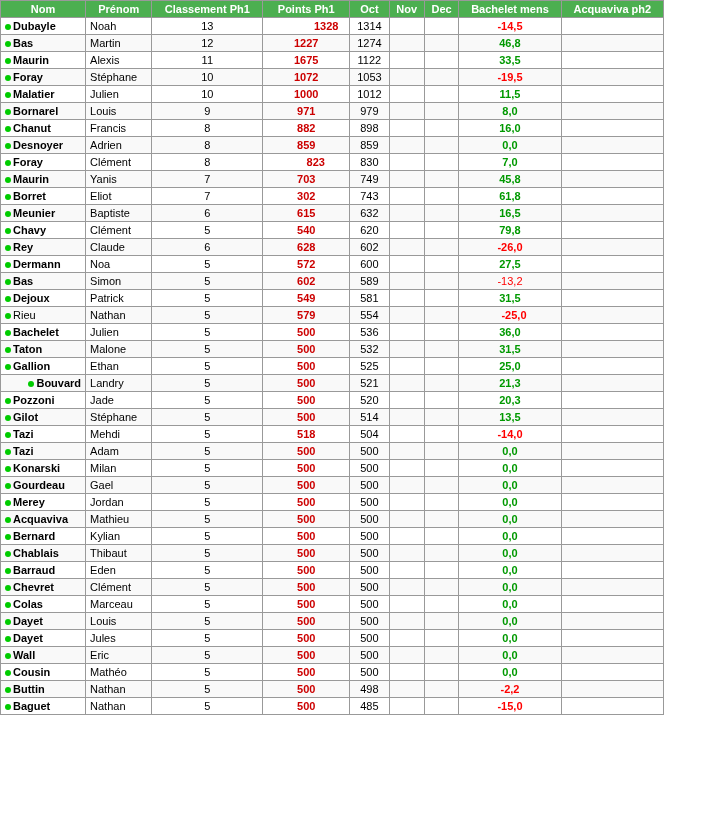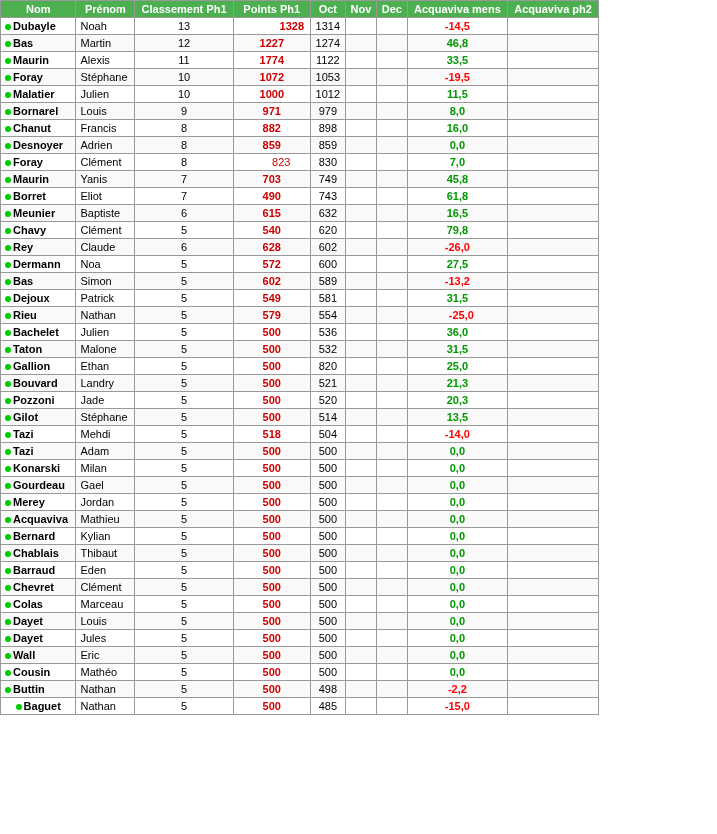--- a/index.html
+++ b/index.html
@@ -3,21 +3,21 @@
   <meta charset="utf-8">
   <style>
     * { box-sizing: border-box; margin: 0; padding: 0; }
     body {
       font-family: Arial, sans-serif;
       font-size: 11px;
       background: #fff;
     }
     table {
       border-collapse: collapse;
-      width: 599px;
+      width: 664px;
     }
     th, td {
       border: 1px solid #999;
       text-align: center;
       padding: 2px 4px;
       white-space: nowrap;
     }
     th {
       background-color: #4CAF50;
       color: white;
@@ -47,21 +47,21 @@
 <table>
   <thead>
     <tr>
       <th>Nom</th>
       <th>Prénom</th>
       <th>Classement Ph1</th>
       <th>Points Ph1</th>
       <th>Oct</th>
       <th>Nov</th>
       <th>Dec</th>
-      <th>Acquaviva mens</th>
+      <th>Bachelet mens</th>
       <th>Acquaviva ph2</th>
     </tr>
   </thead>
   <tbody id="table-body">
   <tr>
         <td style="font-weight: bold;"><span class="green-indicator"></span>Dubayle</td>
         <td>Noah</td>
         <td>13</td>
         <td style="color: rgb(204, 0, 0); font-weight: bold; padding-left: 44px;">1328</td>
         <td>1314</td>
@@ -78,21 +78,21 @@
         <td>1274</td>
         <td></td>
         <td></td>
         <td style="color: rgb(0, 153, 0); font-weight: bold;">46,8</td>
         <td></td>
       </tr>
       <tr>
         <td style="font-weight: bold;"><span class="green-indicator"></span>Maurin</td>
         <td>Alexis</td>
         <td>11</td>
-        <td style="color: rgb(204, 0, 0); font-weight: bold;">1774</td>
+        <td style="color: rgb(204, 0, 0); font-weight: bold;">1675</td>
         <td>1122</td>
         <td></td>
         <td></td>
         <td style="color: rgb(0, 153, 0); font-weight: bold;">33,5</td>
         <td></td>
       </tr>
       <tr>
         <td style="font-weight: bold;"><span class="green-indicator"></span>Foray</td>
         <td>Stéphane</td>
         <td>10</td>
@@ -144,21 +144,21 @@
         <td>859</td>
         <td></td>
         <td></td>
         <td style="color: rgb(0, 153, 0); font-weight: bold;">0,0</td>
         <td></td>
       </tr>
       <tr>
         <td style="font-weight: bold;"><span class="green-indicator"></span>Foray</td>
         <td>Clément</td>
         <td>8</td>
-        <td style="color: rgb(204, 0, 0); font-weight: normal; padding-left: 23px;">823</td>
+        <td style="color: rgb(204, 0, 0); font-weight: bold; padding-left: 23px;">823</td>
         <td>830</td>
         <td></td>
         <td></td>
         <td style="color: rgb(0, 153, 0); font-weight: bold;">7,0</td>
         <td></td>
       </tr>
       <tr>
         <td style="font-weight: bold;"><span class="green-indicator"></span>Maurin</td>
         <td>Yanis</td>
         <td>7</td>
@@ -166,21 +166,21 @@
         <td>749</td>
         <td></td>
         <td></td>
         <td style="color: rgb(0, 153, 0); font-weight: bold;">45,8</td>
         <td></td>
       </tr>
       <tr>
         <td style="font-weight: bold;"><span class="green-indicator"></span>Borret</td>
         <td>Eliot</td>
         <td>7</td>
-        <td style="color: rgb(204, 0, 0); font-weight: bold;">490</td>
+        <td style="color: rgb(204, 0, 0); font-weight: bold;">302</td>
         <td>743</td>
         <td></td>
         <td></td>
         <td style="color: rgb(0, 153, 0); font-weight: bold;">61,8</td>
         <td></td>
       </tr>
       <tr>
         <td style="font-weight: bold;"><span class="green-indicator"></span>Meunier</td>
         <td>Baptiste</td>
         <td>6</td>
@@ -225,36 +225,36 @@
         <td></td>
       </tr>
       <tr>
         <td style="font-weight: bold;"><span class="green-indicator"></span>Bas</td>
         <td>Simon</td>
         <td>5</td>
         <td style="color: rgb(204, 0, 0); font-weight: bold;">602</td>
         <td>589</td>
         <td></td>
         <td></td>
-        <td style="color: rgb(255, 0, 0); font-weight: bold;">-13,2</td>
+        <td style="color: rgb(255, 0, 0); font-weight: normal;">-13,2</td>
         <td></td>
       </tr>
       <tr>
         <td style="font-weight: bold;"><span class="green-indicator"></span>Dejoux</td>
         <td>Patrick</td>
         <td>5</td>
         <td style="color: rgb(204, 0, 0); font-weight: bold;">549</td>
         <td>581</td>
         <td></td>
         <td></td>
         <td style="color: rgb(0, 153, 0); font-weight: bold;">31,5</td>
         <td></td>
       </tr>
       <tr>
-        <td style="font-weight: bold;"><span class="green-indicator"></span>Rieu</td>
+        <td style="font-weight: normal;"><span class="green-indicator"></span>Rieu</td>
         <td>Nathan</td>
         <td>5</td>
         <td style="color: rgb(204, 0, 0); font-weight: bold;">579</td>
         <td>554</td>
         <td></td>
         <td></td>
         <td style="color: rgb(255, 0, 0); font-weight: bold; padding-left: 12px;">-25,0</td>
         <td></td>
       </tr>
       <tr>
@@ -277,28 +277,28 @@
         <td></td>
         <td></td>
         <td style="color: rgb(0, 153, 0); font-weight: bold;">31,5</td>
         <td></td>
       </tr>
       <tr>
         <td style="font-weight: bold;"><span class="green-indicator"></span>Gallion</td>
         <td>Ethan</td>
         <td>5</td>
         <td style="color: rgb(204, 0, 0); font-weight: bold;">500</td>
-        <td>820</td>
+        <td>525</td>
         <td></td>
         <td></td>
         <td style="color: rgb(0, 153, 0); font-weight: bold;">25,0</td>
         <td></td>
       </tr>
       <tr>
-        <td style="font-weight: bold;"><span class="green-indicator"></span>Bouvard</td>
+        <td style="font-weight: bold; text-align: right;"><span class="green-indicator"></span>Bouvard</td>
         <td>Landry</td>
         <td>5</td>
         <td style="color: rgb(204, 0, 0); font-weight: bold;">500</td>
         <td>521</td>
         <td></td>
         <td></td>
         <td style="color: rgb(0, 153, 0); font-weight: bold;">21,3</td>
         <td></td>
       </tr>
       <tr>
@@ -493,21 +493,21 @@
         <td>Nathan</td>
         <td>5</td>
         <td style="color: rgb(204, 0, 0); font-weight: bold;">500</td>
         <td>498</td>
         <td></td>
         <td></td>
         <td style="color: rgb(255, 0, 0); font-weight: bold;">-2,2</td>
         <td></td>
       </tr>
       <tr>
-        <td style="font-weight: bold; text-align: center;"><span class="green-indicator"></span>Baguet</td>
+        <td style="font-weight: bold;"><span class="green-indicator"></span>Baguet</td>
         <td>Nathan</td>
         <td>5</td>
         <td style="color: rgb(204, 0, 0); font-weight: bold;">500</td>
         <td>485</td>
         <td></td>
         <td></td>
         <td style="color: rgb(255, 0, 0); font-weight: bold;">-15,0</td>
         <td></td>
       </tr>
     </tbody>

